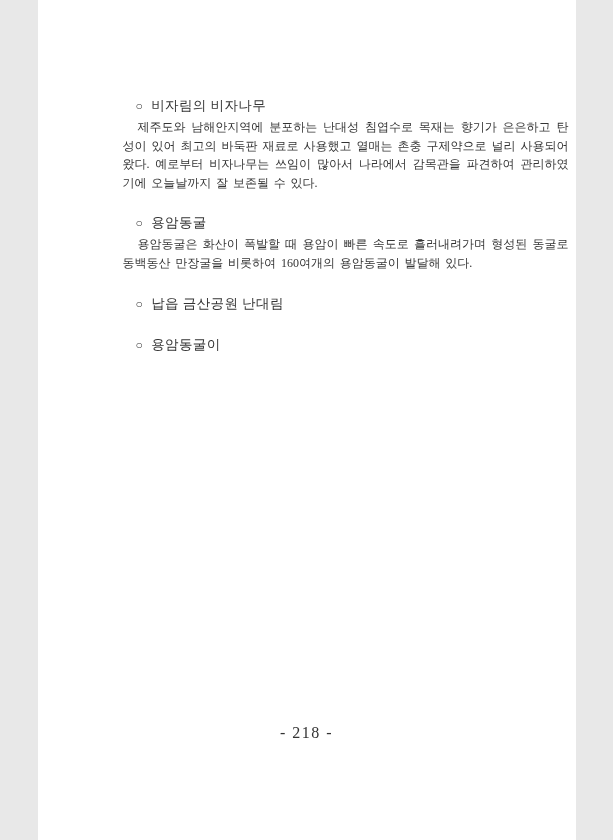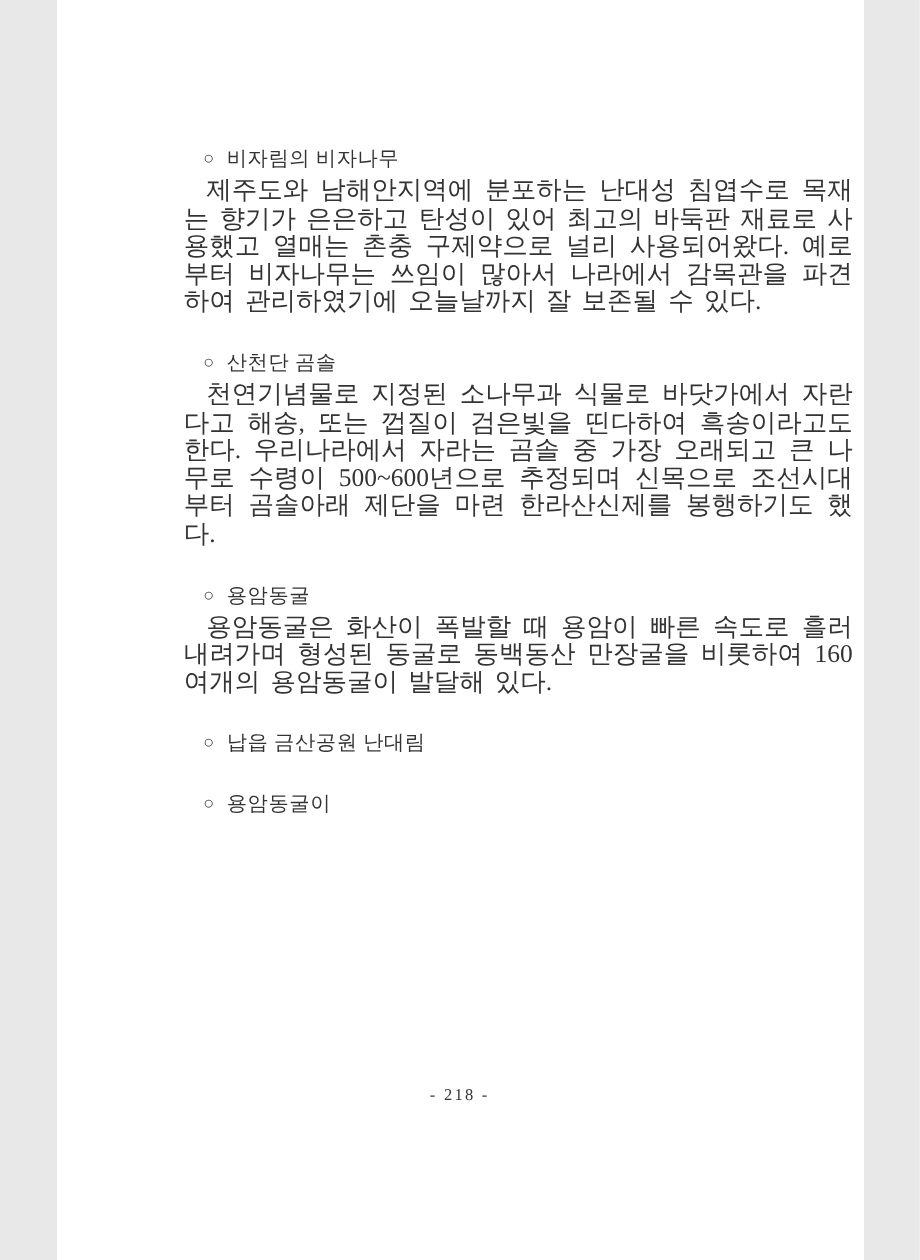--- a/index.html
+++ b/index.html
@@ -34,55 +34,51 @@
     letter-spacing: 0.4px;
     white-space: nowrap;
   }
   .bullet {
     display: inline-block;
     margin-right: 8px;
     font-size: 12px;
     transform: translateY(-0.5px);
   }
   .sec-body {
-    font-size: 17px;
+    font-size: 12px;
     line-height: 18.6px;
     margin: 0;
     text-align: justify;
     text-indent: 15px;
     word-break: break-all;
     word-spacing: 0.15em;
   }
   .footer {
     position: absolute;
     top: 724px;
     left: 0;
     width: 100%;
     text-align: center;
-    font-size: 11px;
+    font-size: 16px;
     letter-spacing: 1.5px;
     color: #333333;
   }
 </style>
 </head>
 <body>
 
 <div class="page">
   <div class="content">
 
     <section class="doc-section">
       <h2 class="sec-title"><span class="bullet">○</span><span>비자림의 비자나무</span></h2>
       <p class="sec-body">제주도와 남해안지역에 분포하는 난대성 침엽수로 목재는 향기가 은은하고 탄성이 있어 최고의 바둑판 재료로 사용했고 열매는 촌충 구제약으로 널리 사용되어왔다. 예로부터 비자나무는 쓰임이 많아서 나라에서 감목관을 파견하여 관리하였기에 오늘날까지 잘 보존될 수 있다.</p>
     </section>
 
 
-    <section class="doc-section">
-      <h2 class="sec-title"><span class="bullet">○</span><span>산천단 곰솔</span></h2>
-      <p class="sec-body">천연기념물로 지정된 소나무과 식물로 바닷가에서 자란다고 해송, 또는 껍질이 검은빛을 띤다하여 흑송이라고도 한다. 우리나라에서 자라는 곰솔 중 가장 오래되고 큰 나무로 수령이 500~600년으로 추정되며 신목으로 조선시대부터 곰솔아래 제단을 마련 한라산신제를 봉행하기도 했다.</p>
-    </section>
 
     <section class="doc-section">
       <h2 class="sec-title"><span class="bullet">○</span><span>용암동굴</span></h2>
       <p class="sec-body">용암동굴은 화산이 폭발할 때 용암이 빠른 속도로 흘러내려가며 형성된 동굴로 동백동산 만장굴을 비롯하여 160여개의 용암동굴이 발달해 있다.</p>
     </section>
 
     <section class="doc-section">
       <h2 class="sec-title"><span class="bullet">○</span><span>납읍 금산공원 난대림</span></h2>
     </section>
 

